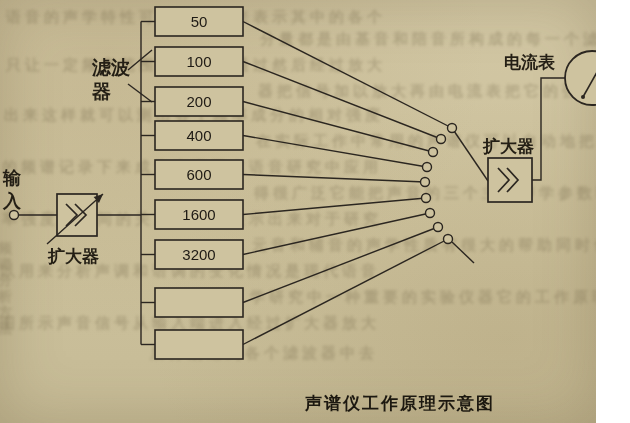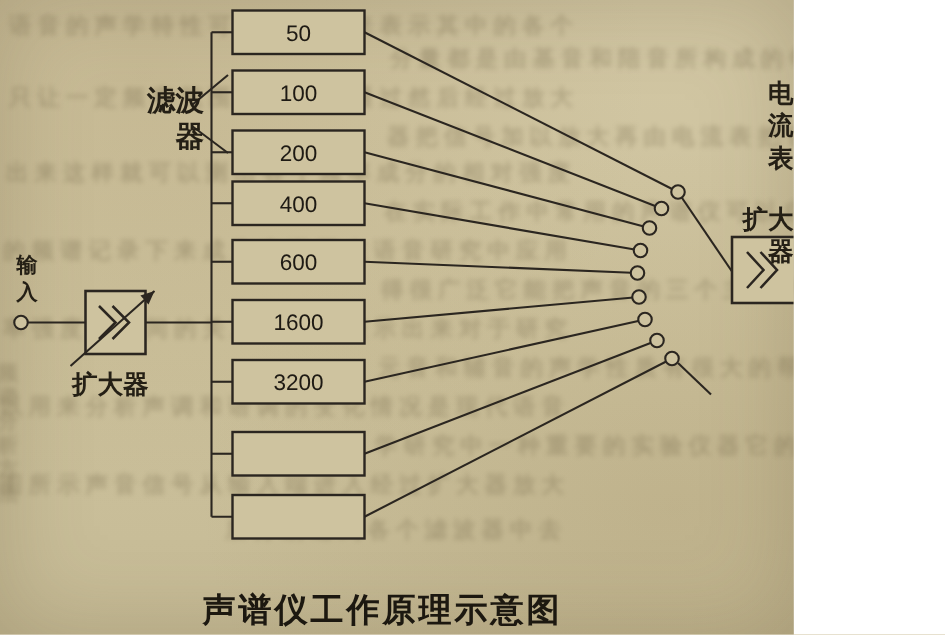--- a/index.html
+++ b/index.html
@@ -1,18 +1,18 @@
 <!DOCTYPE html>
 <html><head>
 <meta charset="utf-8">
 <style>
   html,body{margin:0;padding:0;}
   .page{
     position:relative;
-    width:529px;height:423px;
+    width:596px;height:423px;
     background:#cec39f;
     background-image:
       radial-gradient(ellipse at 18% 12%, rgba(150,128,82,.18), rgba(0,0,0,0) 55%),
       radial-gradient(ellipse at 85% 80%, rgba(140,118,74,.16), rgba(0,0,0,0) 50%),
       linear-gradient(180deg, #d2c7a4 0%, #ccc19c 55%, #c6bb96 100%);
     overflow:hidden;
     font-family:"Liberation Sans", sans-serif;
     box-shadow: inset 0 0 60px rgba(90,75,45,.25);
   }
   
@@ -37,27 +37,26 @@
     font-size:14px;
   }
   svg.schematic{position:absolute;left:0;top:0;z-index:2;}
   .lbl{
     position:absolute;
     z-index:3;
     color:#241f15;
     font-weight:bold;
     font-size:17px;
     line-height:1.25;
-    text-align:right;
   }
   .lbl.vertical{width:22px;word-break:break-all;line-height:1.3;}
   .lbl.filter{width:44px;font-size:19px;word-break:break-all;}
   .lbl.caption{
-    width:360px;text-align:left;
-    font-size:22px;letter-spacing:2px;color:#1c1810;
+    width:360px;text-align:right;
+    font-size:17px;letter-spacing:2px;color:#1c1810;
   }
 </style>
 </head>
 <body>
 
 <div class="page">
 
   <div class="bleed" style="left:6px;top:8px">语音的声学特性可以用频谱来表示其中的各个</div>
   <div class="bleed" style="left:260px;top:30px">分量都是由基音和陪音所构成的每一个滤波器</div>
   <div class="bleed" style="left:6px;top:56px">只让一定频率范围内的声音通过然后经过放大</div>
@@ -168,20 +167,20 @@
       <polyline points="507,168 518,180 507,192" fill="none" stroke="#2b2620" stroke-width="1.7"></polyline>
     </g>
 
     <g>
       <circle cx="592" cy="78" r="27" fill="#cec39f" stroke="#2b2620" stroke-width="1.8"></circle>
       <line x1="583" y1="97" x2="606" y2="56" stroke="#2b2620" stroke-width="1.6"></line>
       <circle cx="583" cy="97" r="2" fill="#2b2620"></circle>
     </g>
   </svg>
 
-  <div class="lbl vertical" style="left:3px;top:167px;font-size:14px">输入</div>
+  <div class="lbl vertical" style="left:3px;top:167px;font-size:18px">输入</div>
   <div class="lbl" style="left:48px;top:246px">扩大器</div>
   <div class="lbl filter" style="left:92px;top:56px">滤波器</div>
   <div class="lbl" style="left:483px;top:136px">扩大器</div>
   <div class="lbl" style="left:504px;top:52px">电流表</div>
   <div class="lbl caption" style="left:135px;top:393px">声谱仪工作原理示意图</div>
 
 </div>
 
 </body></html>

